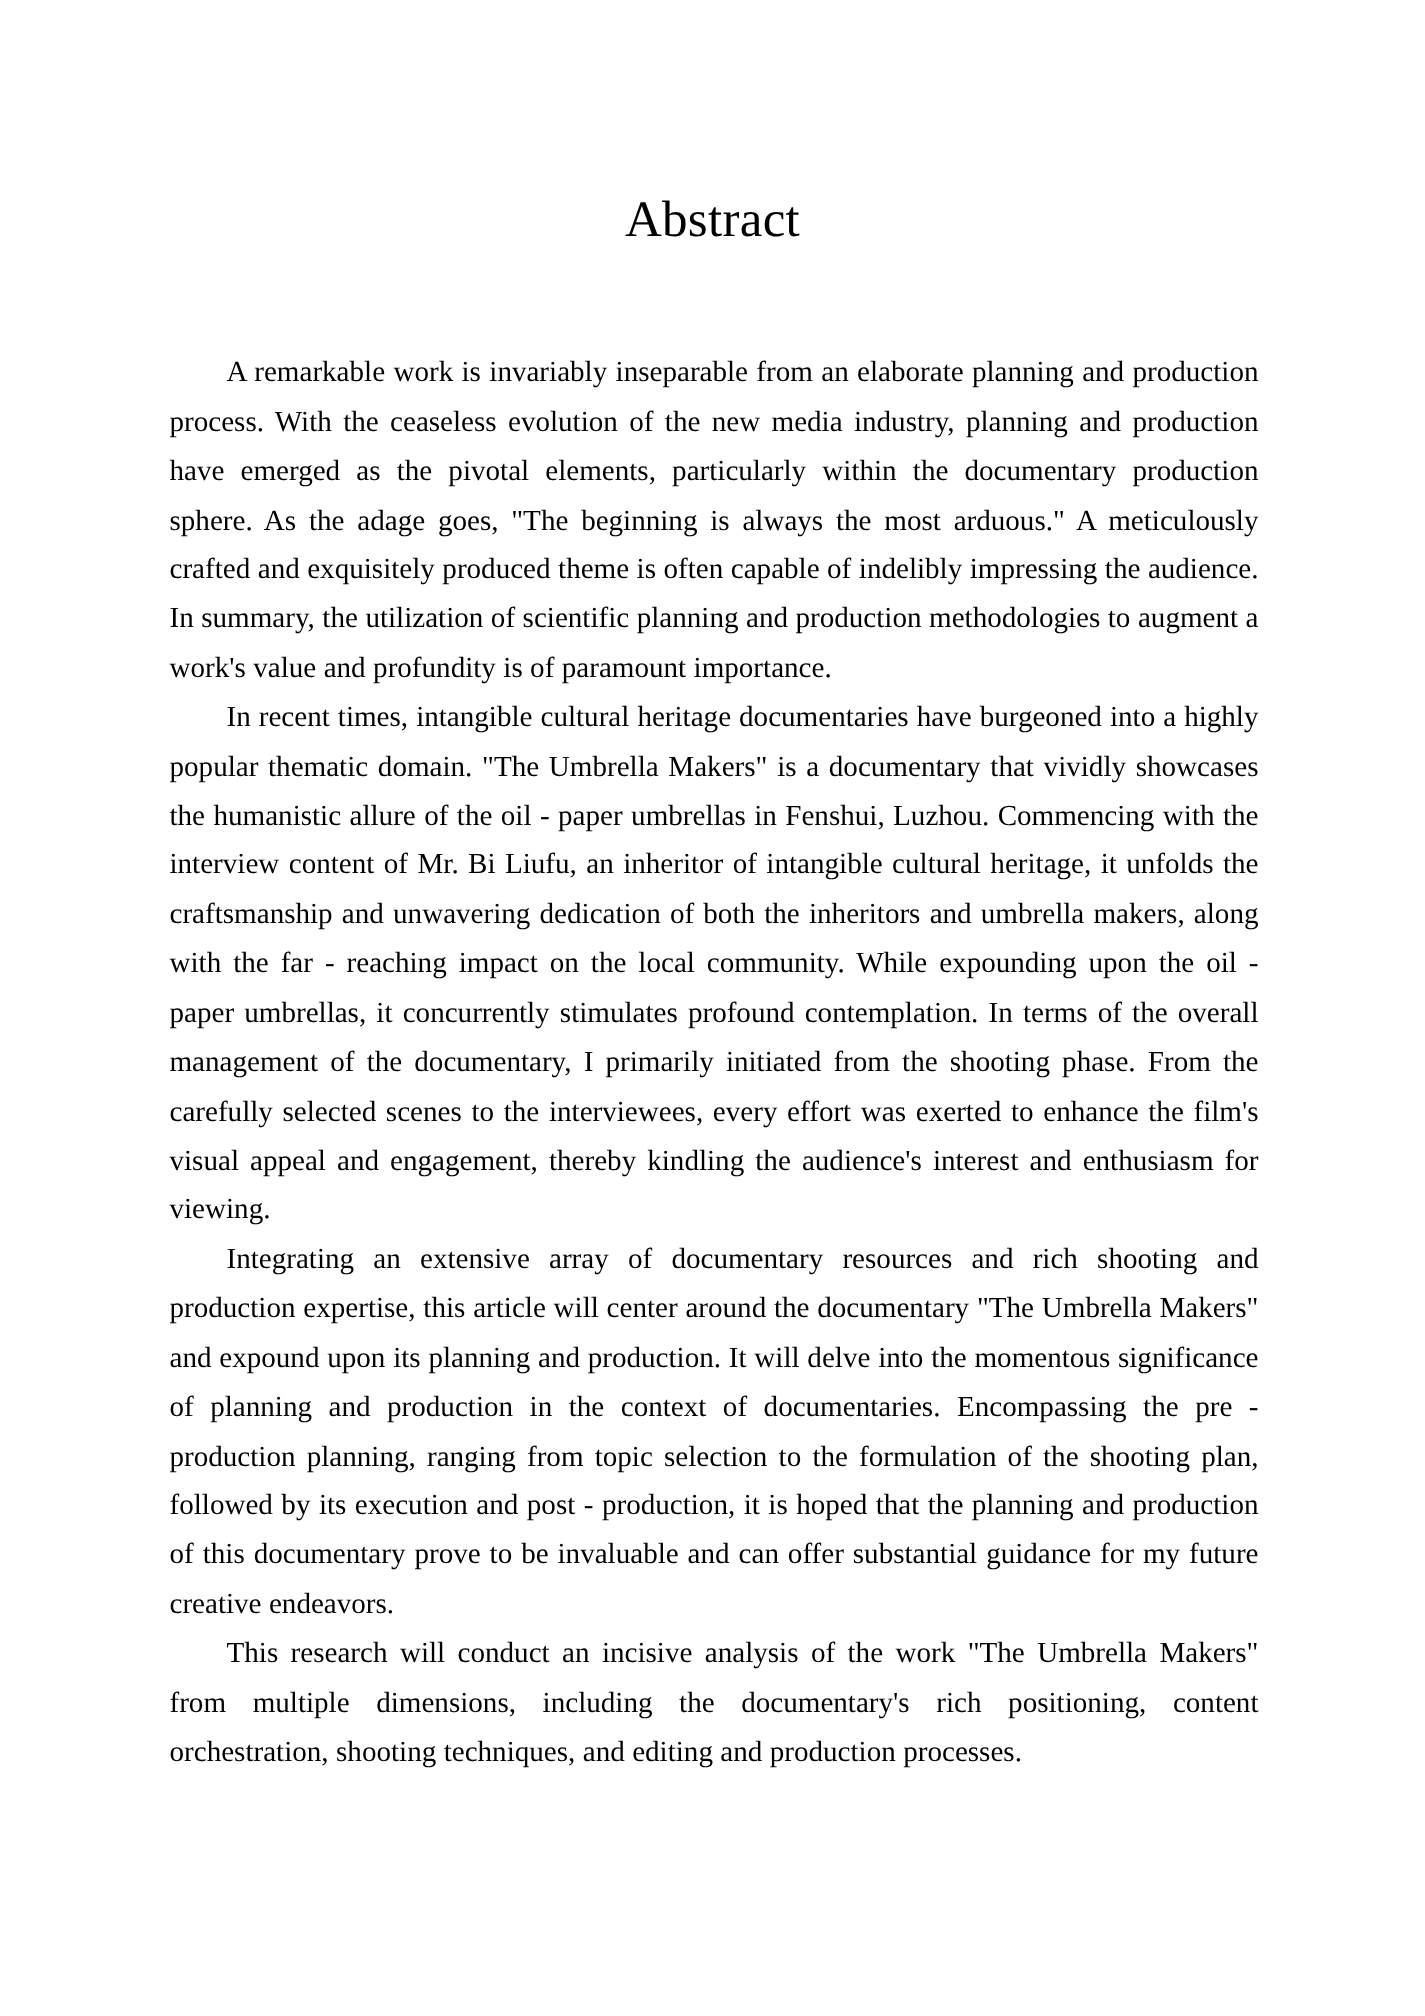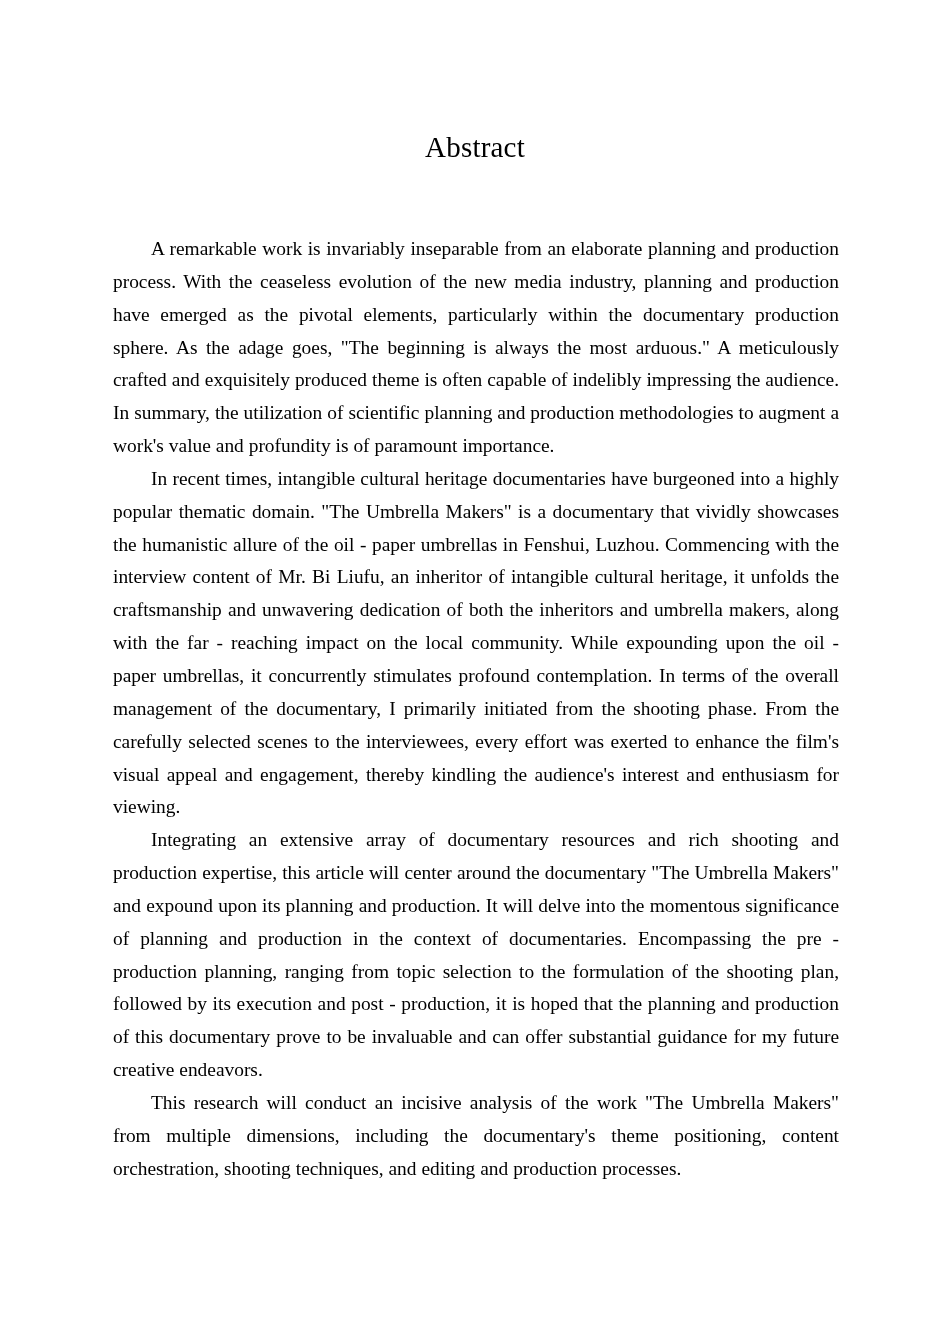--- a/index.html
+++ b/index.html
@@ -20,21 +20,21 @@
     color: #000000;
     -webkit-font-smoothing: antialiased;
   }
 
   .page-title {
     position: absolute;
     top: 128px;
     left: 0;
     width: 950px;
     text-align: center;
-    font-size: 29px;
+    font-size: 34px;
     font-weight: normal;
     line-height: 38px;
     letter-spacing: 0.2px;
     margin: 0;
   }
 
   .body-block {
     position: absolute;
     top: 233px;
     left: 113px;
@@ -63,16 +63,16 @@
 <body>
 
 <div class="page">
 
   <h1 class="page-title">Abstract</h1>
 
   <div class="body-block">
     <p class="body-paragraph">A remarkable work is invariably inseparable from an elaborate planning and production process. With the ceaseless evolution of the new media industry, planning and production have emerged as the pivotal elements, particularly within the documentary production sphere. As the adage goes, "The beginning is always the most arduous." A meticulously crafted and exquisitely produced theme is often capable of indelibly impressing the audience. In summary, the utilization of scientific planning and production methodologies to augment a work's value and profundity is of paramount importance.</p>
     <p class="body-paragraph">In recent times, intangible cultural heritage documentaries have burgeoned into a highly popular thematic domain. "The Umbrella Makers" is a documentary that vividly showcases the humanistic allure of the oil - paper umbrellas in Fenshui, Luzhou. Commencing with the interview content of Mr. Bi Liufu, an inheritor of intangible cultural heritage, it unfolds the craftsmanship and unwavering dedication of both the inheritors and umbrella makers, along with the far - reaching impact on the local community. While expounding upon the oil - paper umbrellas, it concurrently stimulates profound contemplation. In terms of the overall management of the documentary, I primarily initiated from the shooting phase. From the carefully selected scenes to the interviewees, every effort was exerted to enhance the film's visual appeal and engagement, thereby kindling the audience's interest and enthusiasm for viewing.</p>
     <p class="body-paragraph">Integrating an extensive array of documentary resources and rich shooting and production expertise, this article will center around the documentary "The Umbrella Makers" and expound upon its planning and production. It will delve into the momentous significance of planning and production in the context of documentaries. Encompassing the pre - production planning, ranging from topic selection to the formulation of the shooting plan, followed by its execution and post - production, it is hoped that the planning and production of this documentary prove to be invaluable and can offer substantial guidance for my future creative endeavors.</p>
-    <p class="body-paragraph">This research will conduct an incisive analysis of the work "The Umbrella Makers" from multiple dimensions, including the documentary's theme positioning, content orchestration, shooting techniques, and editing and production processes.</p>
+    <p class="body-paragraph">This research will conduct an incisive analysis of the work "The Umbrella Makers" from multiple dimensions, including the documentary's rich positioning, content orchestration, shooting techniques, and editing and production processes.</p>
   </div>
 
 </div>
 
 </body></html>

